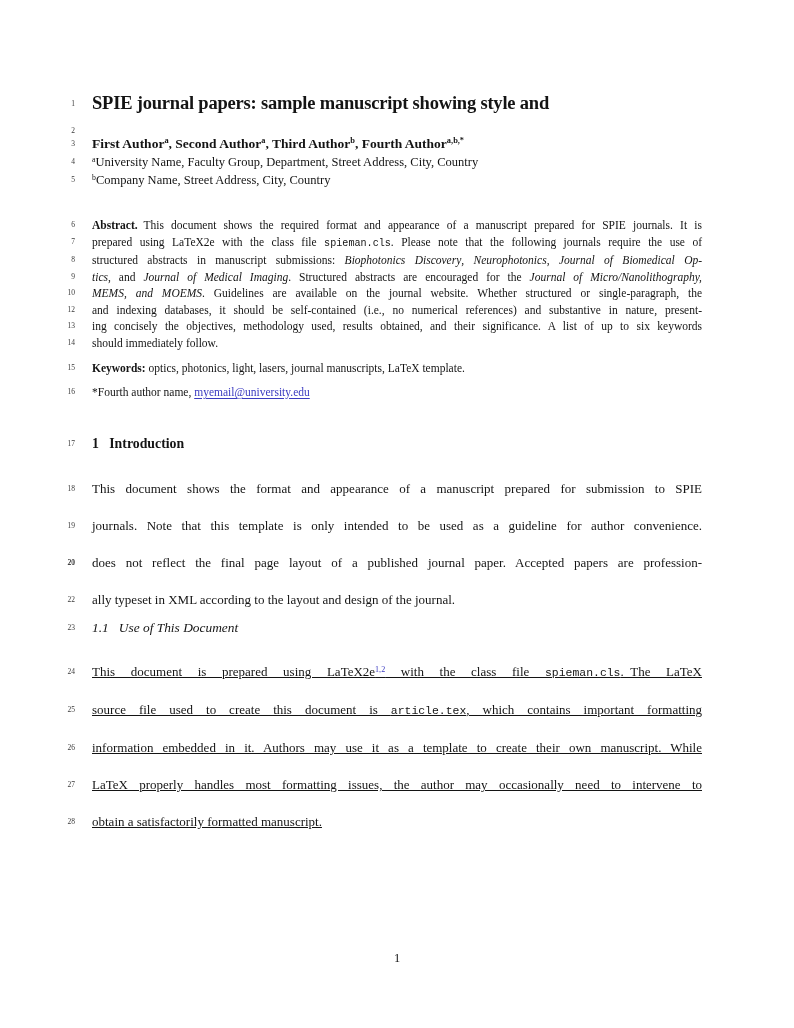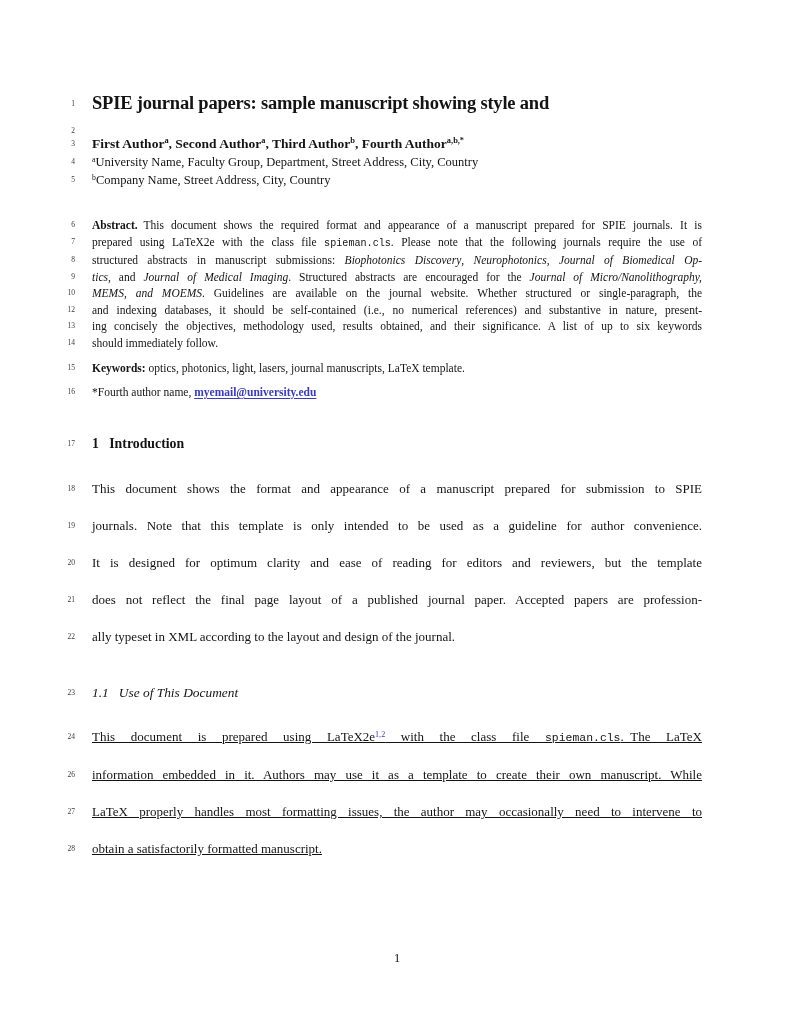--- a/index.html
+++ b/index.html
@@ -43,29 +43,29 @@
   .b-abstract .line.last { text-align-last:auto; }
   .b-keywords      { margin-top:9px; }
   .b-footnote      { margin-top:7px; }
   .b-section       { margin-top:34px; }
   .b-section .line { font-size:13.8px; line-height:19px; font-weight:bold; }
   .b-intro         { margin-top:17px; }
   .b-intro .line,
   .b-body .line    { font-size:13px; line-height:37px; text-align:justify; text-align-last:justify; }
   .b-intro .line.last,
   .b-body .line.last { text-align-last:auto; }
-  .b-subsection    { margin-top:28px; }
+  .b-subsection    { }
   .b-subsection .line { font-size:13.4px; line-height:19px; font-style:italic; }
   .b-body          { margin-top:16px;text-decoration:underline; }
   
   .s-b { font-weight:bold; }
   .s-i { font-style:italic; }
   .s-m { font-family:"Liberation Mono","DejaVu Sans Mono",monospace; font-size:0.88em; }
   .s-sup { font-size:0.62em; vertical-align:0.55em; line-height:0; }
-  .s-link { color:var(--link); text-decoration:underline; text-underline-offset:2px; cursor:pointer;font-weight:bold; }
+  .s-link { color:var(--link); text-decoration:underline; text-underline-offset:2px; cursor:pointer; }
   .s-suplink { font-size:0.62em; vertical-align:0.55em; line-height:0; color:var(--link); cursor:pointer;margin-top:32px; }
   .pageno {
     position:absolute; left:0; right:0; top:951px;
     text-align:center; font-size:12.5px; color:var(--text);
   }
 </style>
 </head>
 <body>
 
 <div class="page">
@@ -95,27 +95,28 @@
     </section>
   <section class="block b-footnote">
       <div class="line"><span class="lnum">16</span><span class="content">*Fourth author name, <span class="s-link">myemail@university.edu</span></span></div>
     </section>
   <section class="block b-section">
       <div class="line"><span class="lnum">17</span><span class="content">1  Introduction</span></div>
     </section>
   <section class="block b-intro">
       <div class="line"><span class="lnum">18</span><span class="content">This document shows the format and appearance of a manuscript prepared for submission to SPIE</span></div>
       <div class="line"><span class="lnum">19</span><span class="content">journals. Note that this template is only intended to be used as a guideline for author convenience.</span></div>
-      <div class="line"><span class="lnum">20</span><span class="content">It is designed for optimum clarity and ease of reading for editors and reviewers, but the template</span></div>
+      <div class="line"><span class="lnum">20</span></div>
       <div class="line"><span class="lnum">21</span><span class="content">does not reflect the final page layout of a published journal paper. Accepted papers are profession-</span></div>
       <div class="line last"><span class="lnum">22</span><span class="content">ally typeset in XML according to the layout and design of the journal.</span></div>
     </section>
   <section class="block b-subsection">
       <div class="line"><span class="lnum">23</span><span class="content">1.1  Use of This Document</span></div>
     </section>
   <section class="block b-body">
       <div class="line"><span class="lnum">24</span><span class="content">This document is prepared using LaTeX2e<span class="s-suplink">1,2</span> with the class file <span class="s-m">spieman.cls</span>. The LaTeX</span></div>
+      <div class="line"><span class="lnum">25</span><span class="content">source file used to create this document is <span class="s-m">article.tex</span>, which contains important formatting</span></div>
       <div class="line"><span class="lnum">26</span><span class="content">information embedded in it. Authors may use it as a template to create their own manuscript. While</span></div>
       <div class="line"><span class="lnum">27</span><span class="content">LaTeX properly handles most formatting issues, the author may occasionally need to intervene to</span></div>
       <div class="line last"><span class="lnum">28</span><span class="content">obtain a satisfactorily formatted manuscript.</span></div>
     </section>
   <div class="pageno">1</div>
 </div>
 
 </body></html>

